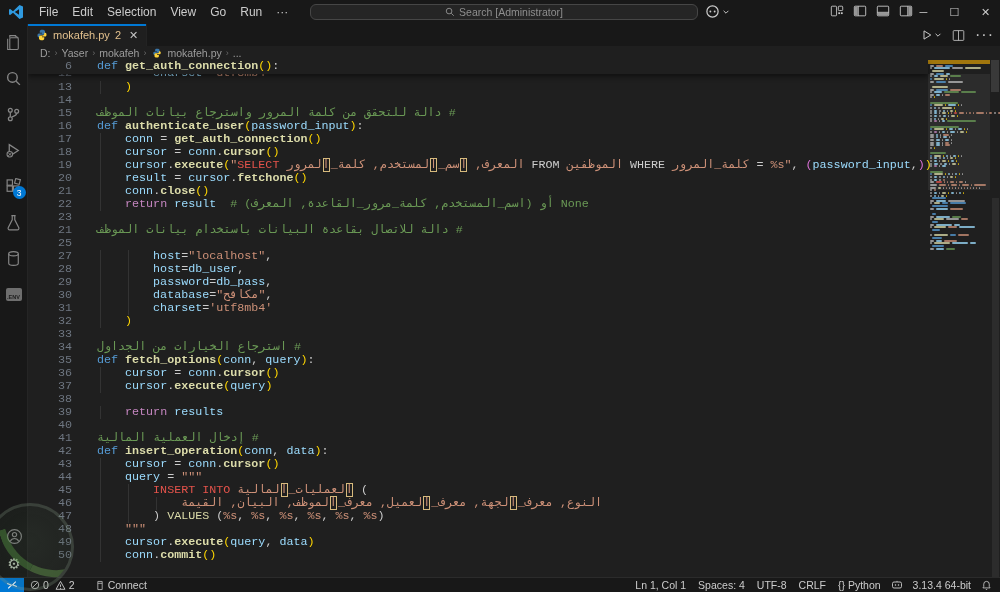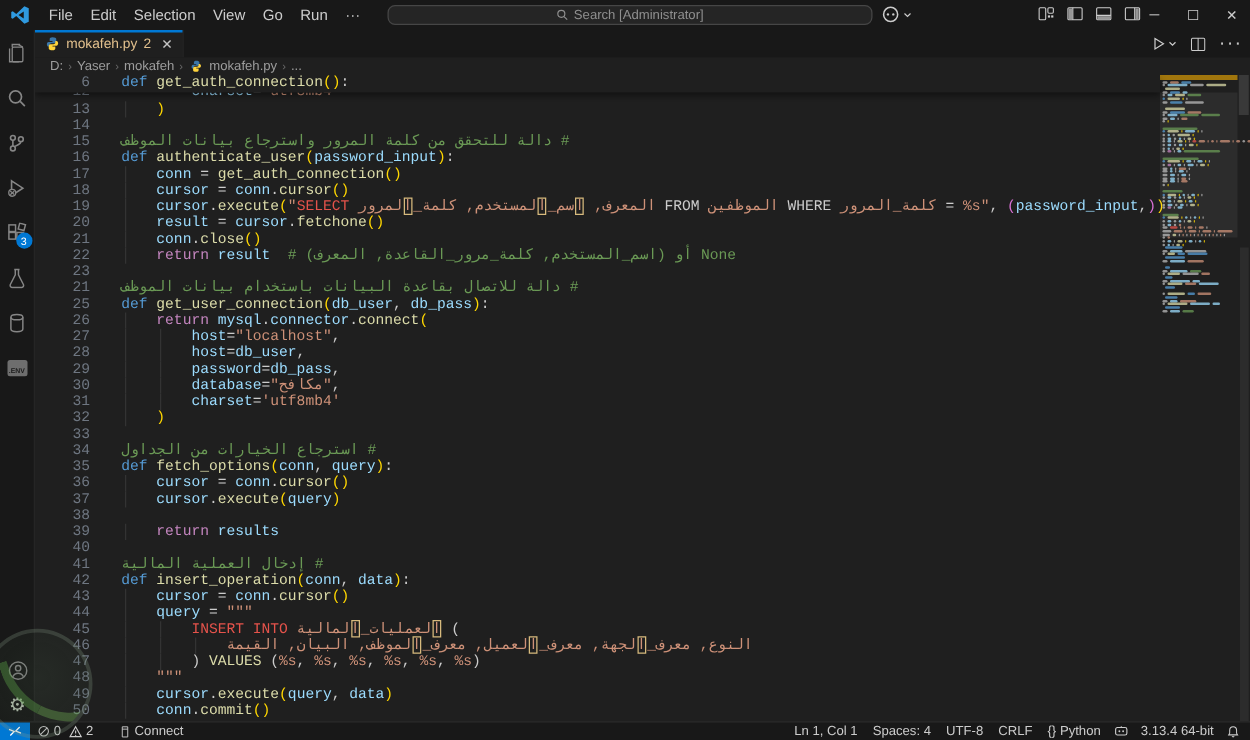--- a/index.html
+++ b/index.html
@@ -47,21 +47,21 @@
   .code-area { position:absolute; left:0; top:0; width:900px;
     font-family:"Liberation Mono","DejaVu Sans Mono",monospace; font-size:11.7px; line-height:13px; }
   .cl { position:relative; height:13px; white-space:pre; display:flex; }
   .ln { flex:none; width:44px; text-align:right; color:#6e7681; }
   .lc { position:relative; margin-left:25px; white-space:pre; }
   .guide { position:absolute; top:0; bottom:0; width:1px; background:#333333; }
   .sticky { background:#1f1f1f; box-shadow:0 3px 5px rgba(0,0,0,.45); height:14px; position:relative; z-index:5; }
   .sliver { height:7px; overflow:hidden; }
   .sliver .cl { margin-top:-7px; }
   .tk-p { color:#cccccc; } .tk-k { color:#569cd6; } .tk-c2 { color:#c586c0; }
-  .tk-f { color:#dcdcaa; } .tk-v { color:#9cdcfe; } .tk-s { color:#ce9178; }
+  .tk-f { color:#dcdcaa;font-weight:bold; } .tk-v { color:#9cdcfe; } .tk-s { color:#ce9178; }
   .tk-cm { color:#6a9955; } .tk-b1 { color:#ffd700; } .tk-b2 { color:#da70d6; }
   .tk-q { color:#e5534b; } .tk-sf { color:#dcdcaa; }
   .tk-ub { color:#ce9178; outline:1px solid #d7ba7d; outline-offset:-1px; margin:0 1px; }
 
   
   .minimap { position:absolute; right:10px; top:0; width:62px; height:517px; }
   .mm-hl { position:absolute; left:0; top:0; width:62px; height:4px; background:#b8860b; opacity:.85; }
   .mm-row { position:absolute; left:2px; height:2px; display:flex; gap:2px; }
   .mm-seg { height:2px; border-radius:1px; opacity:.75; }
   .mm-slider { position:absolute; left:0; top:14px; width:62px; height:116px; background:rgba(255,255,255,.06); }
@@ -274,22 +274,21 @@
         <div class="cl"><span class="ln">15</span><span class="lc"><span class="tk-cm" dir="rtl"># دالة للتحقق من كلمة المرور واسترجاع بيانات الموظف</span></span></div>
         <div class="cl"><span class="ln">16</span><span class="lc"><span class="tk-k">def </span><span class="tk-f">authenticate_user</span><span class="tk-b1">(</span><span class="tk-v">password_input</span><span class="tk-b1">)</span><span class="tk-p">:</span></span></div>
         <div class="cl"><span class="ln">17</span><span class="lc"><i class="guide" style="left: 3px;"></i><span class="tk-p">    </span><span class="tk-v">conn</span><span class="tk-p"> = </span><span class="tk-f">get_auth_connection</span><span class="tk-b1">()</span></span></div>
         <div class="cl"><span class="ln">18</span><span class="lc"><i class="guide" style="left: 3px;"></i><span class="tk-p">    </span><span class="tk-v">cursor</span><span class="tk-p"> = </span><span class="tk-v">conn</span><span class="tk-p">.</span><span class="tk-f">cursor</span><span class="tk-b1">()</span></span></div>
         <div class="cl"><span class="ln">19</span><span class="lc"><i class="guide" style="left: 3px;"></i><span class="tk-p">    </span><span class="tk-v">cursor</span><span class="tk-p">.</span><span class="tk-f">execute</span><span class="tk-b1">(</span><span class="tk-s">"</span><span class="tk-q">SELECT</span><span class="tk-s"> المعرف, </span><span class="tk-ub">ا</span><span class="tk-s">سم_</span><span class="tk-ub">ا</span><span class="tk-s">لمستخدم, كلمة_</span><span class="tk-ub">ا</span><span class="tk-s">لمرور </span><span class="tk-p">FROM</span><span class="tk-s"> الموظفين </span><span class="tk-p">WHERE</span><span class="tk-s"> كلمة_المرور </span><span class="tk-p">= </span><span class="tk-s">%s"</span><span class="tk-p">, </span><span class="tk-b2">(</span><span class="tk-v">password_input</span><span class="tk-p">,</span><span class="tk-b2">)</span><span class="tk-b1">)</span></span></div>
         <div class="cl"><span class="ln">20</span><span class="lc"><i class="guide" style="left: 3px;"></i><span class="tk-p">    </span><span class="tk-v">result</span><span class="tk-p"> = </span><span class="tk-v">cursor</span><span class="tk-p">.</span><span class="tk-f">fetchone</span><span class="tk-b1">()</span></span></div>
         <div class="cl"><span class="ln">21</span><span class="lc"><i class="guide" style="left: 3px;"></i><span class="tk-p">    </span><span class="tk-v">conn</span><span class="tk-p">.</span><span class="tk-f">close</span><span class="tk-b1">()</span></span></div>
         <div class="cl"><span class="ln">22</span><span class="lc"><i class="guide" style="left: 3px;"></i><span class="tk-p">    </span><span class="tk-c2">return</span><span class="tk-p"> </span><span class="tk-v">result</span><span class="tk-cm">  # (اسم_المستخدم, كلمة_مرور_القاعدة, المعرف) أو None</span></span></div>
         <div class="cl"><span class="ln">23</span><span class="lc"></span></div>
         <div class="cl"><span class="ln">21</span><span class="lc"><span class="tk-cm" dir="rtl"># دالة للاتصال بقاعدة البيانات باستخدام بيانات الموظف</span></span></div>
-        <div class="cl"><span class="ln">25</span><span class="lc"><span class="tk-k">def </span><span class="tk-f">get_user_connection</span><span class="tk-b1">(</span><span class="tk-v">db_user</span><span class="tk-p">, </span><span class="tk-v">db_pass</span><span class="tk-b1">)</span><span class="tk-p">:</span></span></div>
-        <div class="cl"><span class="ln">26</span><span class="lc"><i class="guide" style="left: 3px;"></i><span class="tk-p">    </span><span class="tk-c2">return</span><span class="tk-p"> </span><span class="tk-v">mysql</span><span class="tk-p">.</span><span class="tk-v">connector</span><span class="tk-p">.</span><span class="tk-f">connect</span><span class="tk-b1">(</span></span></div>
+        <div class="cl"><span class="ln">25</span></div>
         <div class="cl"><span class="ln">27</span><span class="lc"><i class="guide" style="left: 3px;"></i><i class="guide" style="left: 31.08px;"></i><span class="tk-p">        </span><span class="tk-v">host</span><span class="tk-p">=</span><span class="tk-s">"localhost"</span><span class="tk-p">,</span></span></div>
         <div class="cl"><span class="ln">28</span><span class="lc"><i class="guide" style="left: 3px;"></i><i class="guide" style="left: 31.08px;"></i><span class="tk-p">        </span><span class="tk-v">host</span><span class="tk-p">=</span><span class="tk-v">db_user</span><span class="tk-p">,</span></span></div>
         <div class="cl"><span class="ln">29</span><span class="lc"><i class="guide" style="left: 3px;"></i><i class="guide" style="left: 31.08px;"></i><span class="tk-p">        </span><span class="tk-v">password</span><span class="tk-p">=</span><span class="tk-v">db_pass</span><span class="tk-p">,</span></span></div>
         <div class="cl"><span class="ln">30</span><span class="lc"><i class="guide" style="left: 3px;"></i><i class="guide" style="left: 31.08px;"></i><span class="tk-p">        </span><span class="tk-v">database</span><span class="tk-p">=</span><span class="tk-s">"مكافح"</span><span class="tk-p">,</span></span></div>
         <div class="cl"><span class="ln">31</span><span class="lc"><i class="guide" style="left: 3px;"></i><i class="guide" style="left: 31.08px;"></i><span class="tk-p">        </span><span class="tk-v">charset</span><span class="tk-p">=</span><span class="tk-s">'utf8mb4'</span></span></div>
         <div class="cl"><span class="ln">32</span><span class="lc"><i class="guide" style="left: 3px;"></i><span class="tk-p">    </span><span class="tk-b1">)</span></span></div>
         <div class="cl"><span class="ln">33</span><span class="lc"></span></div>
         <div class="cl"><span class="ln">34</span><span class="lc"><span class="tk-cm" dir="rtl"># استرجاع الخيارات من الجداول</span></span></div>
         <div class="cl"><span class="ln">35</span><span class="lc"><span class="tk-k">def </span><span class="tk-f">fetch_options</span><span class="tk-b1">(</span><span class="tk-v">conn</span><span class="tk-p">, </span><span class="tk-v">query</span><span class="tk-b1">)</span><span class="tk-p">:</span></span></div>
         <div class="cl"><span class="ln">36</span><span class="lc"><i class="guide" style="left: 3px;"></i><span class="tk-p">    </span><span class="tk-v">cursor</span><span class="tk-p"> = </span><span class="tk-v">conn</span><span class="tk-p">.</span><span class="tk-f">cursor</span><span class="tk-b1">()</span></span></div>

